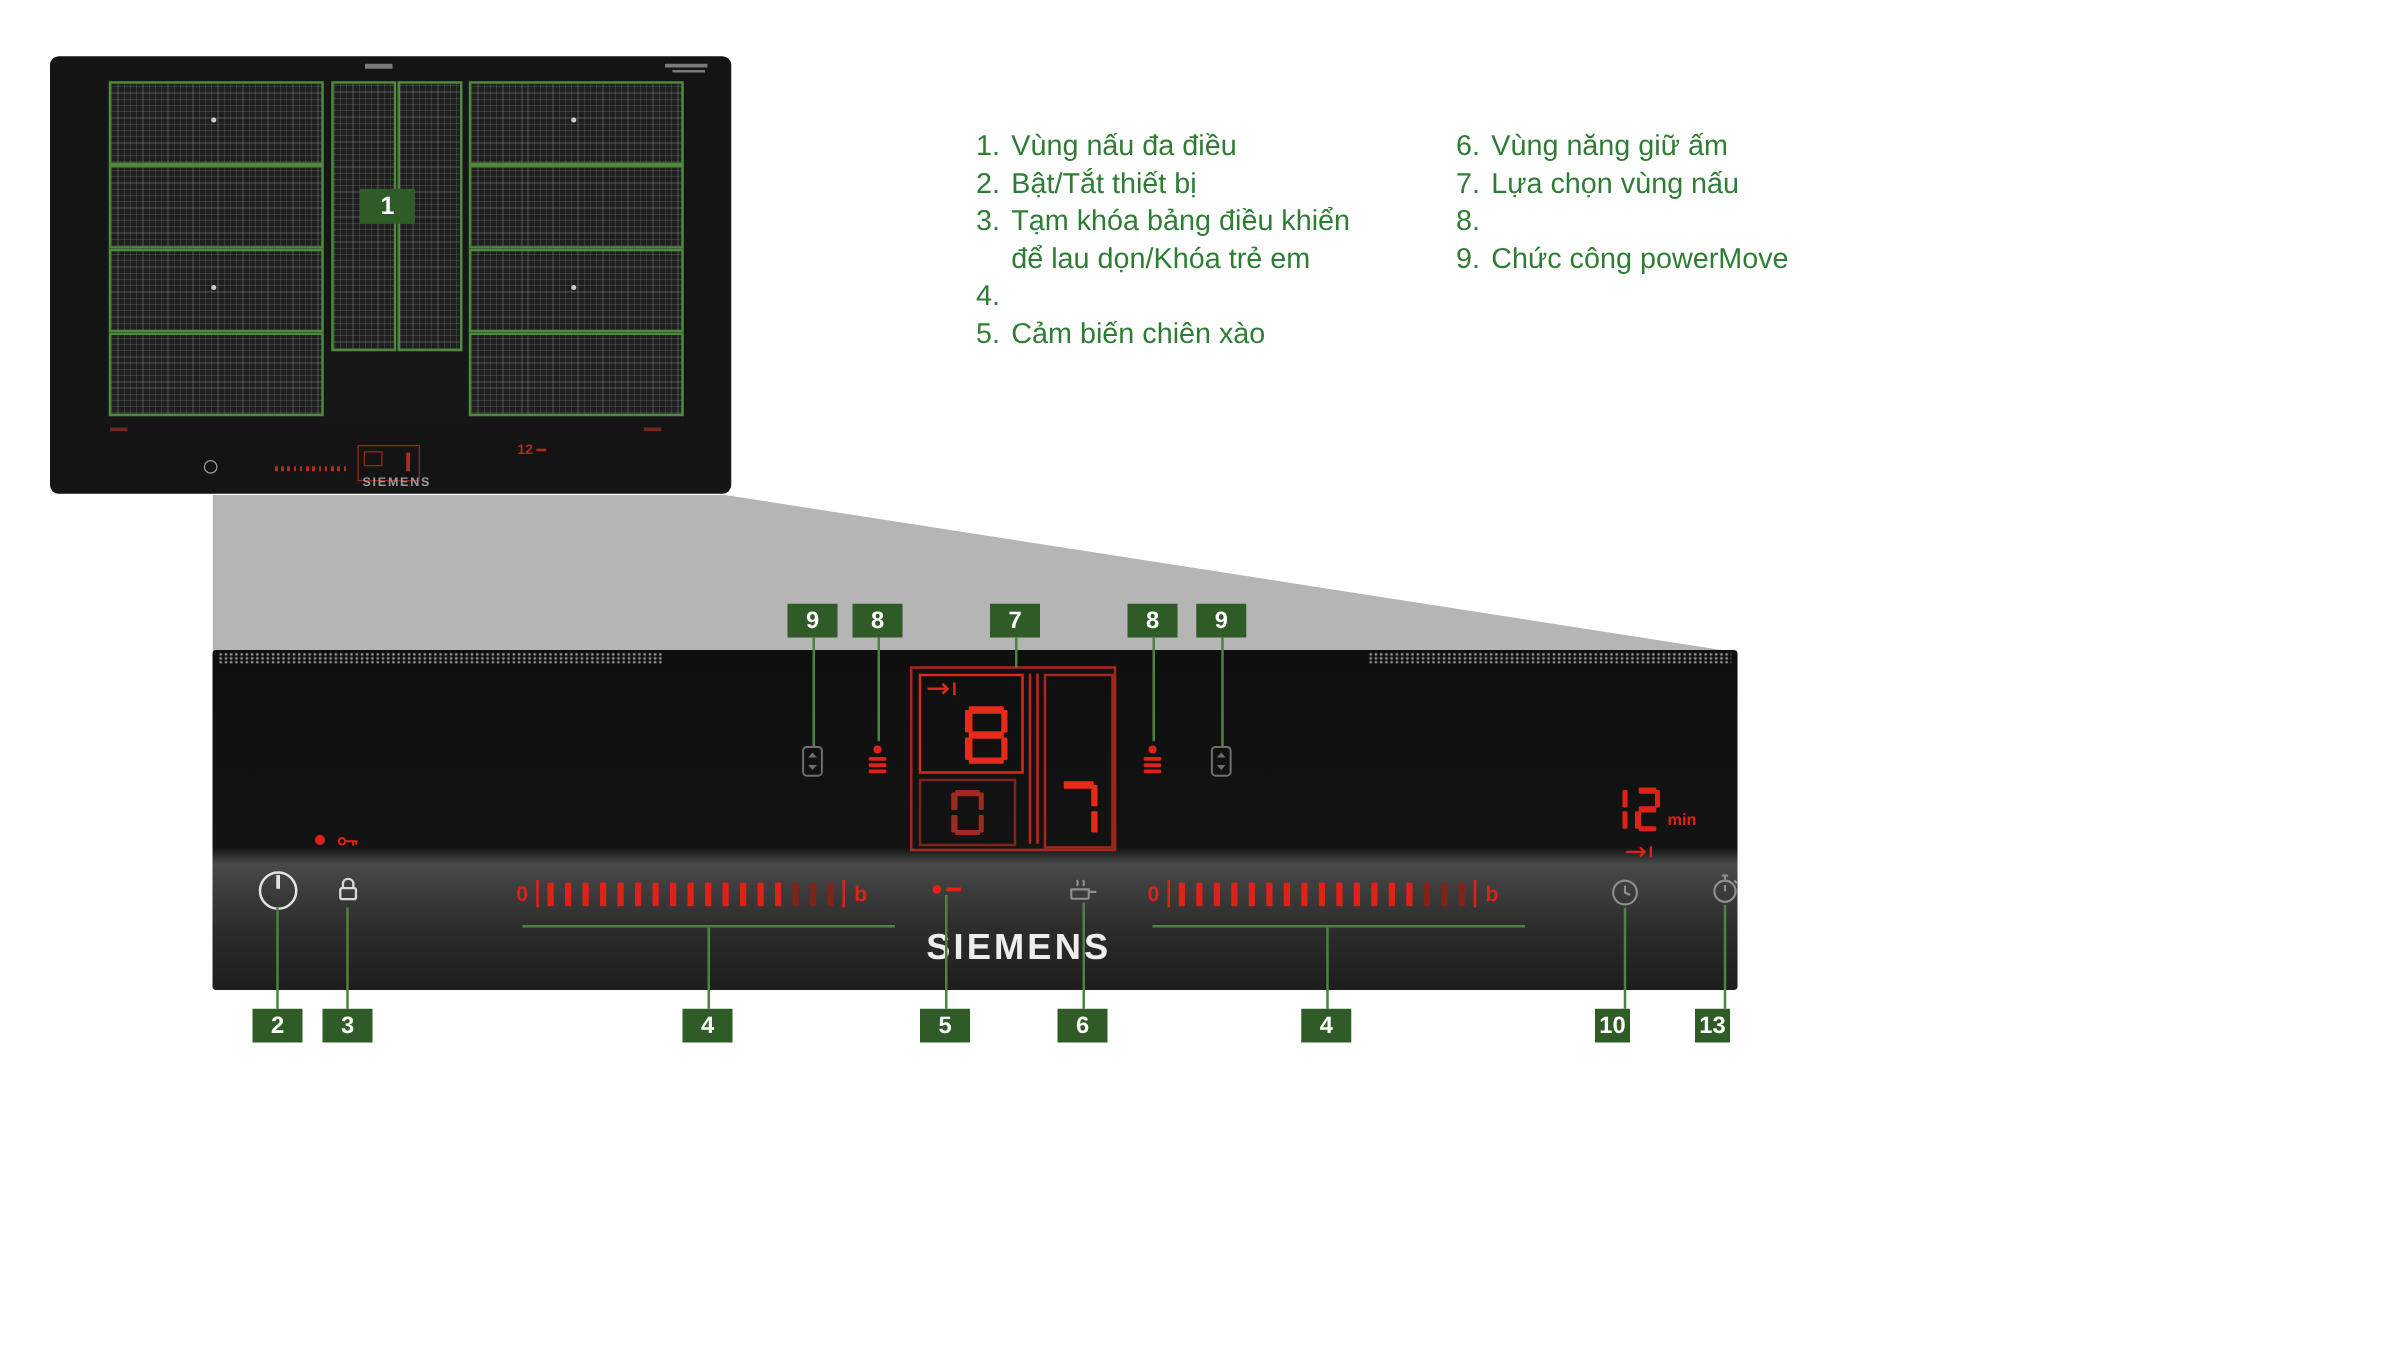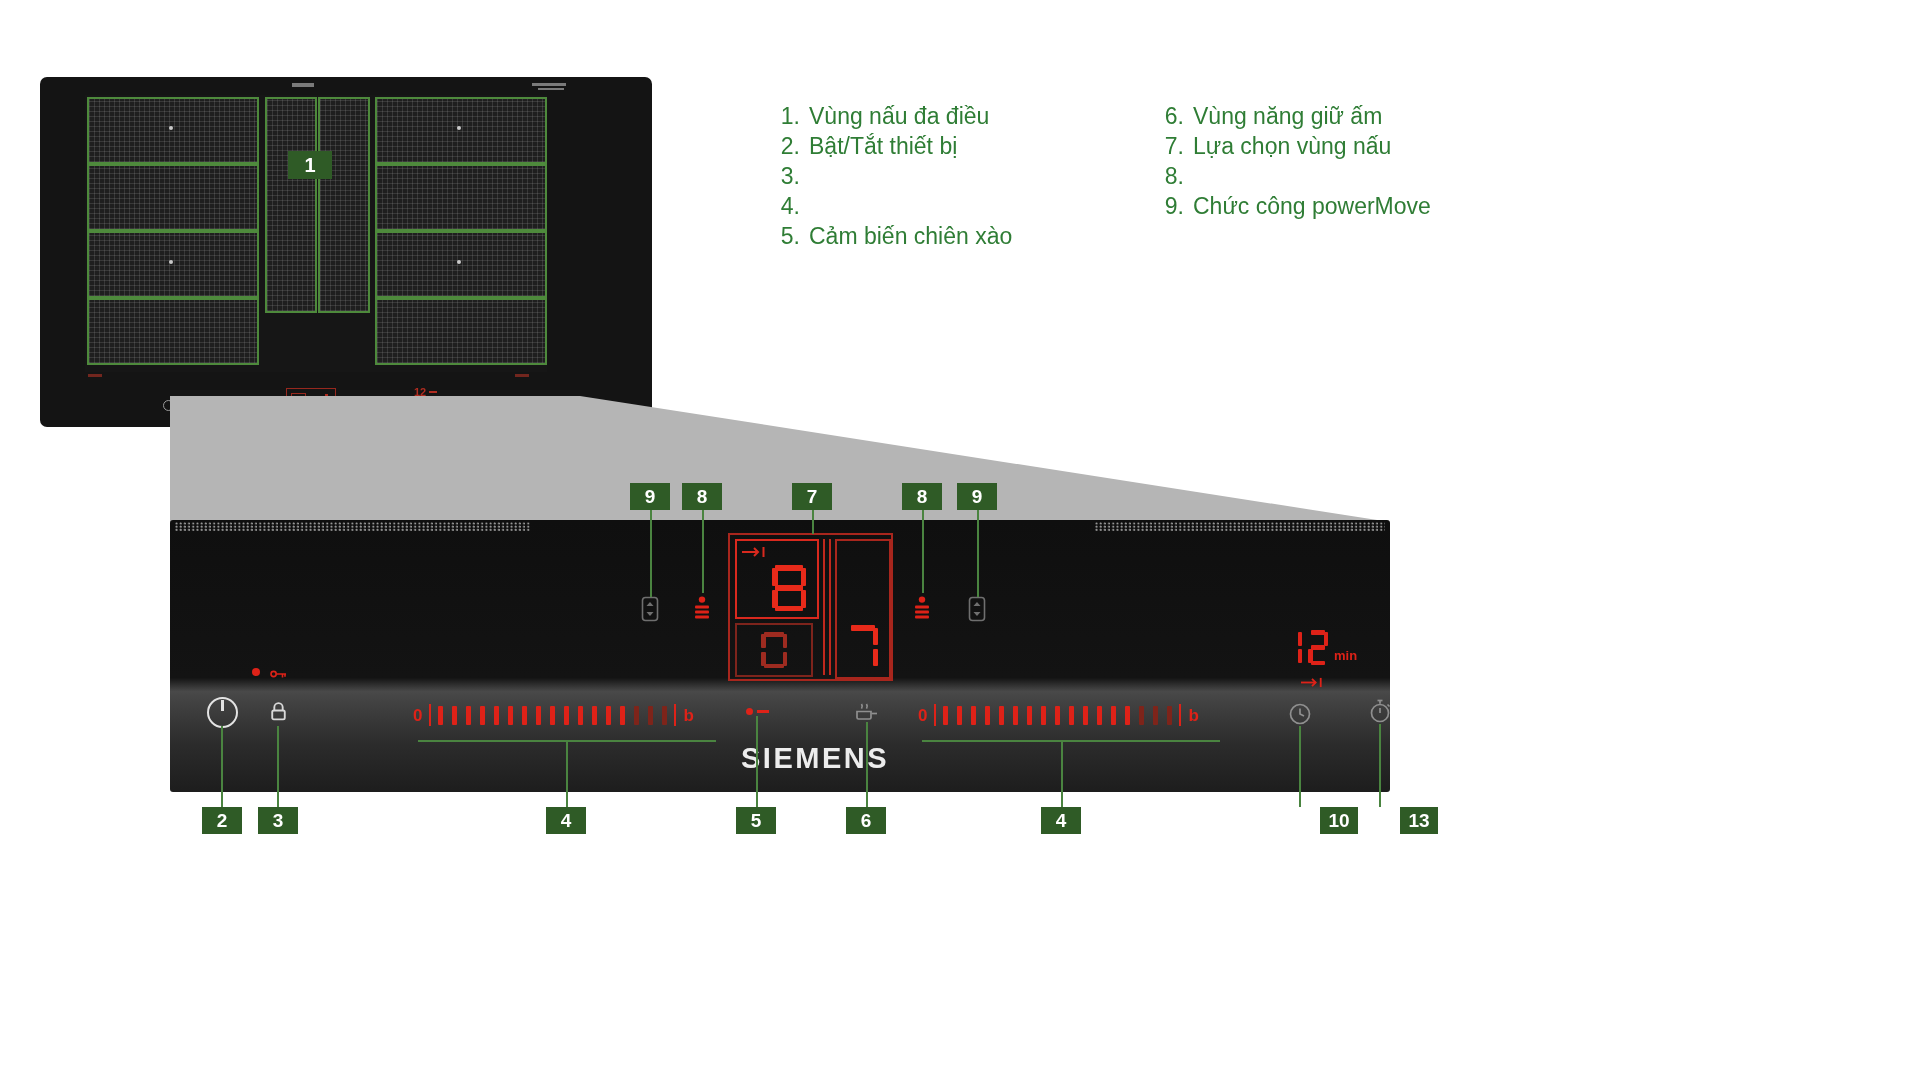--- a/index.html
+++ b/index.html
@@ -1,20 +1,20 @@
 <!DOCTYPE html>
 <html style="--green-text: #2f7d35; --green-box: #2f5b26; --green-line: #4a8440; --green-zone: #4e8a3c; --red: #de2218; --red-dim: #7e241a;"><head>
 <meta charset="utf-8">
 <style>
   html,body{margin:0;padding:0;background:#fff;}
   .stage{position:relative;width:1920px;height:1080px;background:#ffffff;overflow:hidden;
          font-family:"Liberation Sans",sans-serif;}
 
   
-  .cooktop{position:absolute;left:40px;top:45px;width:612px;height:350px;background:#141414;border-radius:7px;margin-top:32px;}
+  .cooktop{position:absolute;left:40px;top:45px;width:545px;height:350px;background:#141414;border-radius:7px;}
   .ck-surface{position:absolute;left:45px;top:18px;width:462px;height:277px;background:#161616;}
   .ck-zone{position:absolute;border:2px solid var(--green-zone);background-color:#1f1f1f;
     background-image:repeating-linear-gradient(0deg,rgba(160,160,160,.20) 0 1px,transparent 1px 5px),
                      repeating-linear-gradient(90deg,rgba(160,160,160,.20) 0 1px,transparent 1px 5px);}
   .ck-dot{position:absolute;width:4px;height:4px;border-radius:50%;background:#e8e8e8;opacity:.85;}
   .ck-mark{position:absolute;background:#7a7a7a;}
   .ck-pb{position:absolute;width:14px;height:3px;background:#8a2a20;opacity:.8;}
   .ck-ind{position:absolute;left:123px;top:323px;width:9px;height:9px;border:1.5px solid #9a9a9a;border-radius:50%;}
   .ck-dots{position:absolute;left:180px;top:328px;width:58px;height:4px;
     background:repeating-linear-gradient(90deg,#b02c20 0 2px,transparent 2px 5px);}
@@ -91,21 +91,21 @@
     --w:20px;--h:35px;--t:4.5px;}
   .timer .t-min{font-size:13px;font-weight:700;margin-bottom:2px;}
   .timer-arrow{position:absolute;left:1130px;top:154px;}
 
   .panel-brand{position:absolute;left:560px;top:222px;width:170px;text-align:center;color:#ededed;
     font-size:29px;font-weight:700;letter-spacing:2.5px;}
 
   
   .callout{position:absolute;width:40px;height:27px;background:var(--green-box);color:#fff;
     font-size:19px;font-weight:700;display:flex;align-items:center;justify-content:center;z-index:6;}
-  .callout.w{width:38px;margin-left:44px;}
+  .callout.w{width:28px;}
   .callout.c1{width:44px;height:28px;font-size:20px;}
   .cline{position:absolute;background:var(--green-line);z-index:5;}
 
   
   .legend{position:absolute;color:var(--green-text);font-size:23px;line-height:30px;}
   .lg1{left:770px;top:101px;}
   .lg2{left:1146px;top:101px;}
   .litem{display:flex;}
   .lnum{flex:0 0 30px;text-align:right;}
   .lg2 .lnum{flex:0 0 38px;}
@@ -415,20 +415,22 @@
     <div class="litem">
       <span class="lnum">1.</span>
       <span class="ltxt">Vùng nấu đa điều</span>
     </div>
     <div class="litem">
       <span class="lnum">2.</span>
       <span class="ltxt">Bật/Tắt thiết bị</span>
     </div>
     <div class="litem">
       <span class="lnum">3.</span>
+      <span class="ltxt">Tạm khóa bảng điều khiển
+để lau dọn/Khóa trẻ em</span>
     </div>
     <div class="litem">
       <span class="lnum">4.</span>
     </div>
     <div class="litem">
       <span class="lnum">5.</span>
       <span class="ltxt">Cảm biến chiên xào</span>
     </div>
   </div>
 

